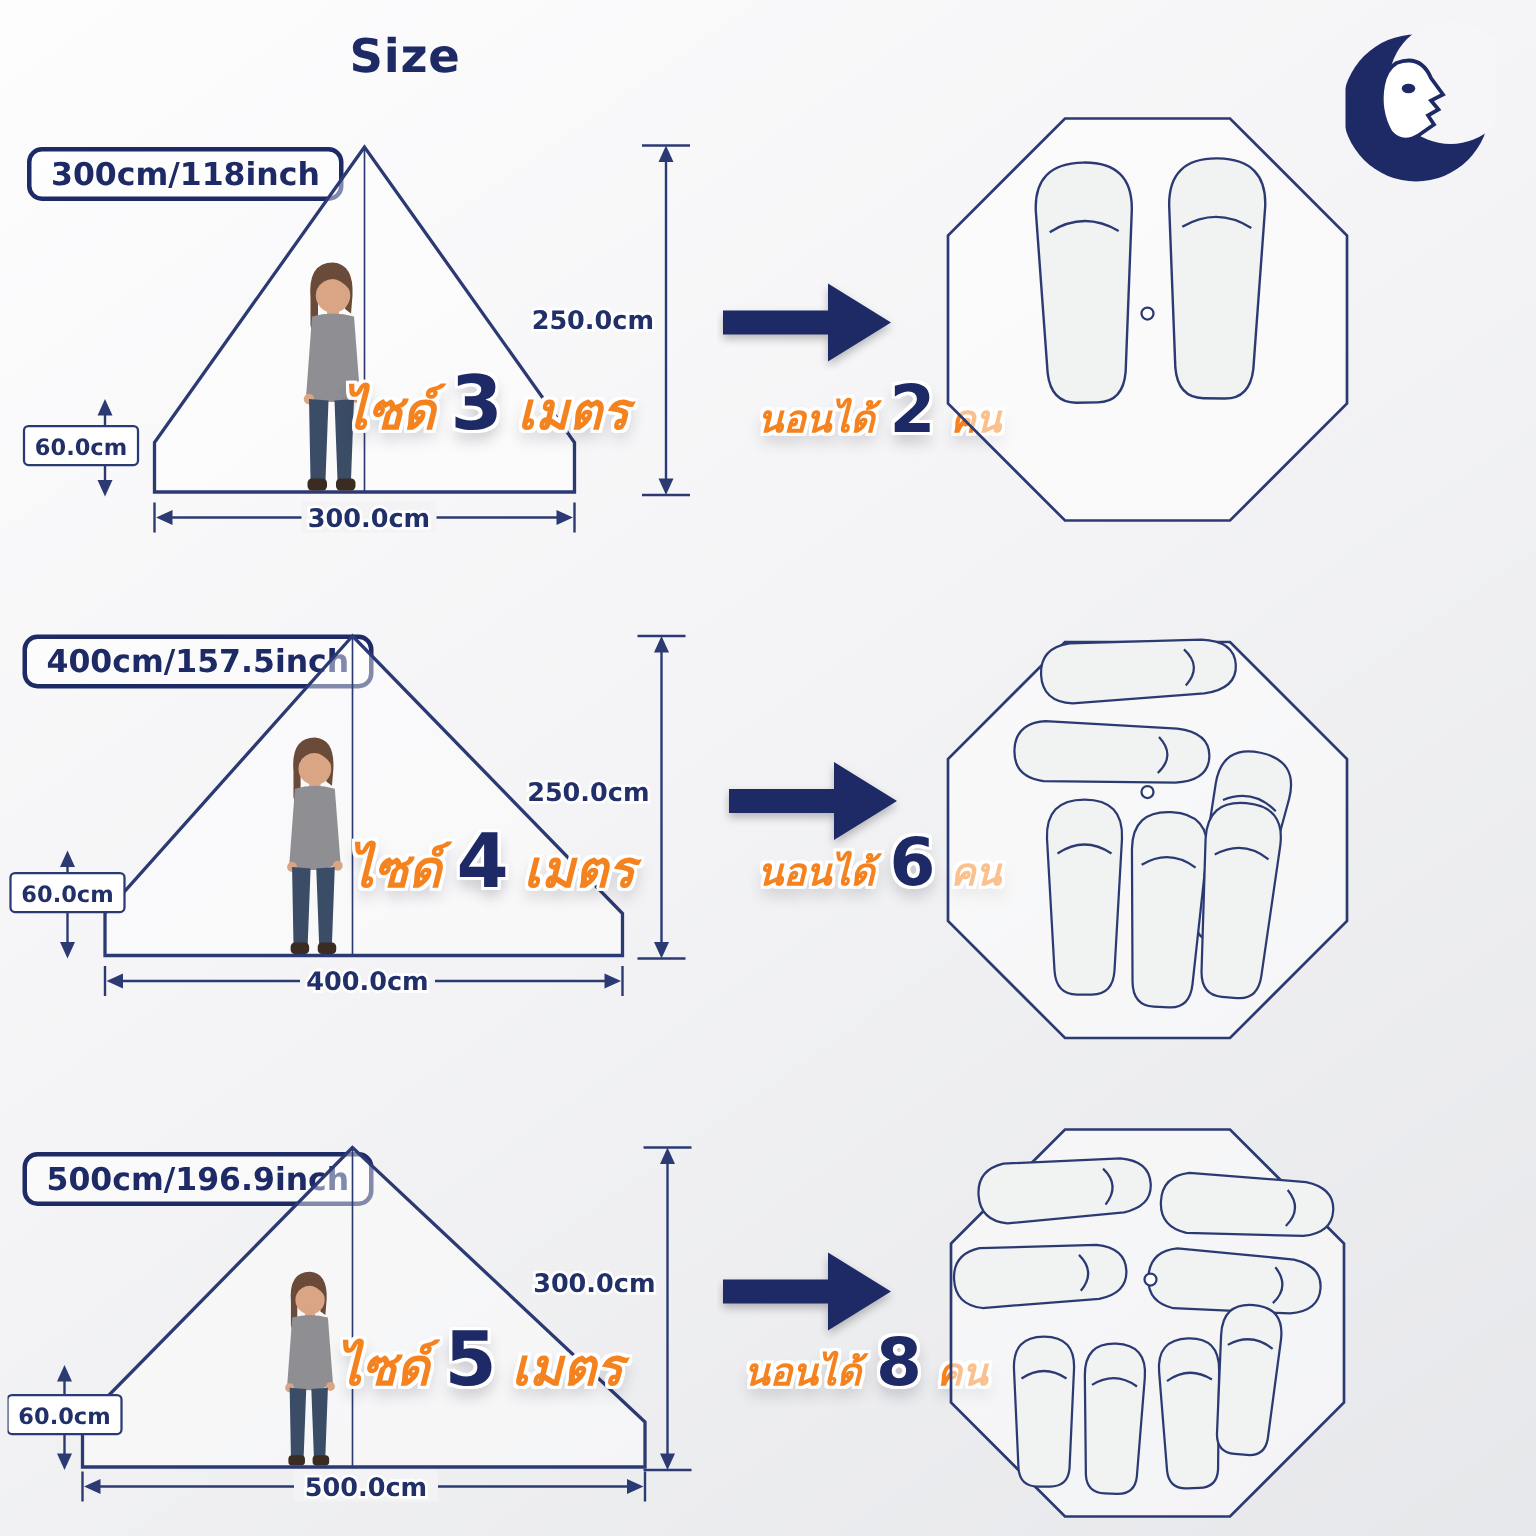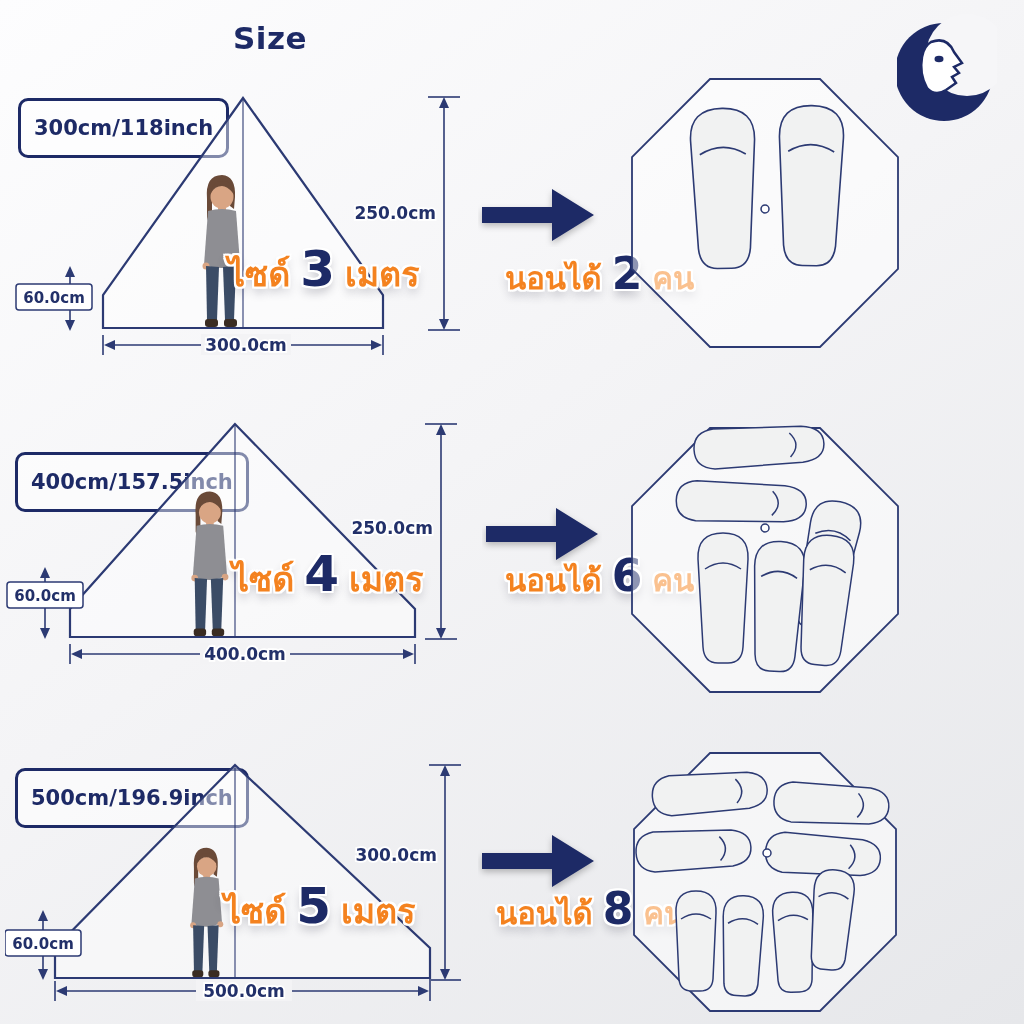--- a/index.html
+++ b/index.html
@@ -6,28 +6,28 @@
   :root { --navy:#1d2a66; --orange:#f4821f; --line:#2c3a73; }
   body { background:#ddd; font-family:"DejaVu Sans","Liberation Sans",sans-serif; }
   #canvas{
     position:relative; width:1024px; height:1024px; overflow:hidden;
     background:linear-gradient(145deg,#fdfdfe 0%,#f4f4f6 45%,#e6e7ea 100%);
   }
   .row{ position:absolute; left:0; width:1024px; }
   .title{ position:absolute; font-size:31px; font-weight:800; color:var(--navy); letter-spacing:.5px; }
   .size-badge{
     position:absolute; border:3px solid var(--navy); border-radius:10px;
-    padding:15px 13px; font-size:21px; font-weight:700; color:var(--navy);
+    padding:3px 13px; font-size:21px; font-weight:700; color:var(--navy);
     background:rgba(255,255,255,.55); white-space:nowrap;
   }
   .tent, .octagon, .bigarrow, .moon{ position:absolute; }
   .overlay{ position:absolute; display:flex; align-items:baseline; gap:10px; white-space:nowrap; }
-  .th-word{ font-size:34px; font-weight:800; color:var(--orange); }
+  .th-word{ font-size:34px; font-weight:800; color:var(--orange);font-style:italic; }
   .th-num{ font-size:50px; font-weight:800; color:var(--navy); }
-  .cap .th-word{ font-size:31px; }
+  .cap .th-word{ font-size:25px; }
   .cap .th-num{ font-size:44px; }
   .overlay span{
     text-shadow:-2px -2px 0 #fff,2px -2px 0 #fff,-2px 2px 0 #fff,2px 2px 0 #fff,
                 -2px 0 0 #fff,2px 0 0 #fff,0 -2px 0 #fff,0 2px 0 #fff,
                 0 6px 10px rgba(40,40,60,.28);
   }
   svg text{
     font-family:"DejaVu Sans","Liberation Sans",sans-serif;
     font-size:17px; font-weight:600; fill:#223069;
     paint-order:stroke; stroke:#fff; stroke-width:3.5px;
@@ -149,21 +149,21 @@
     <svg class="octagon" style="left:615px; top:-8px;" width="300" height="300" viewBox="0 0 300 300">
       <path class="oct" d="M95,12 L205,12 L283,90 L283,202 L205,280 L95,280 L17,202 L17,90 Z"></path>
       <use href="#bag-v-lg" transform="translate(72,42) rotate(-1)"></use>
       <use href="#bag-v-lg" transform="translate(162,38) rotate(1)"></use>
       <circle class="dot" cx="150" cy="142" r="4"></circle>
     </svg>
   </div>
 
   <div class="row" style="top:410px; height:320px;">
 
-    <div class="size-badge" style="left:15px; top:42px;">400cm/157.5inch</div>
+    <div class="size-badge" style="left:15px; top:13px;">400cm/157.5inch</div>
 
     <svg class="tent" style="left:5px; top:2px;" width="460" height="300" viewBox="0 0 460 300">
       <path class="tentline" d="M230,12 L65,197 L65,225 L410,225 L410,197 Z"></path>
       <line class="dim thin" x1="230" y1="12" x2="230" y2="225"></line>
       <use href="#person" transform="translate(203,224) scale(0.95)"></use>
       <g>
         <line class="dim" x1="436" y1="18" x2="436" y2="221"></line>
         <polygon class="dimfill" points="436,12 431,23 441,23"></polygon>
         <polygon class="dimfill" points="436,227 431,216 441,216"></polygon>
         <line class="dim" x1="420" y1="12" x2="452" y2="12"></line>

